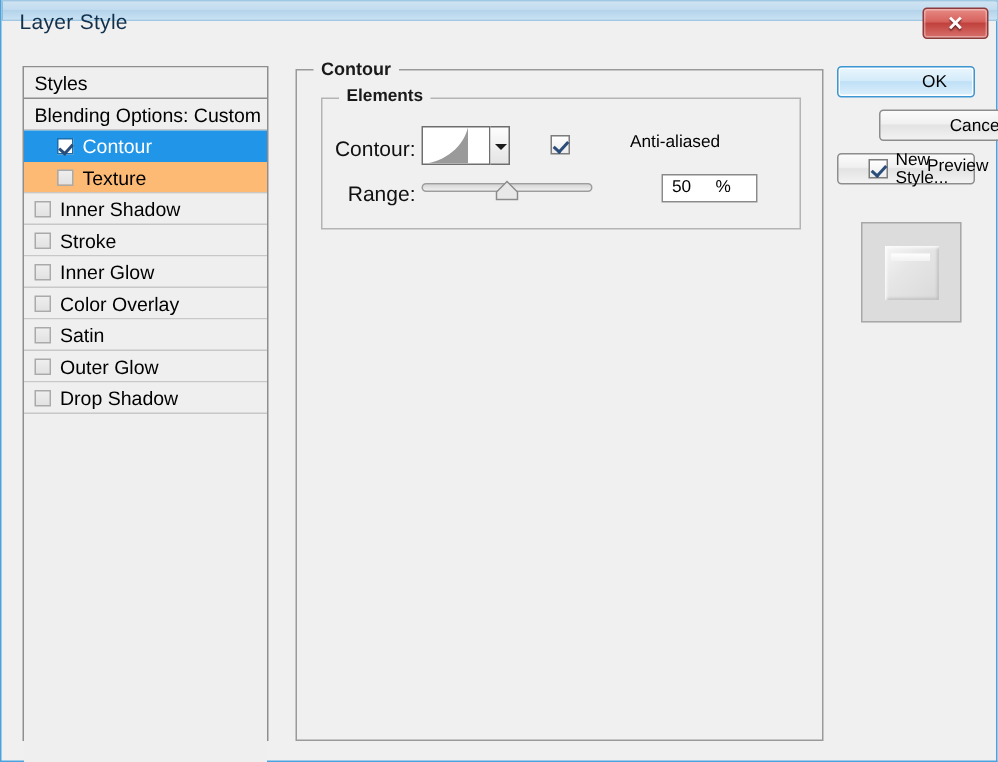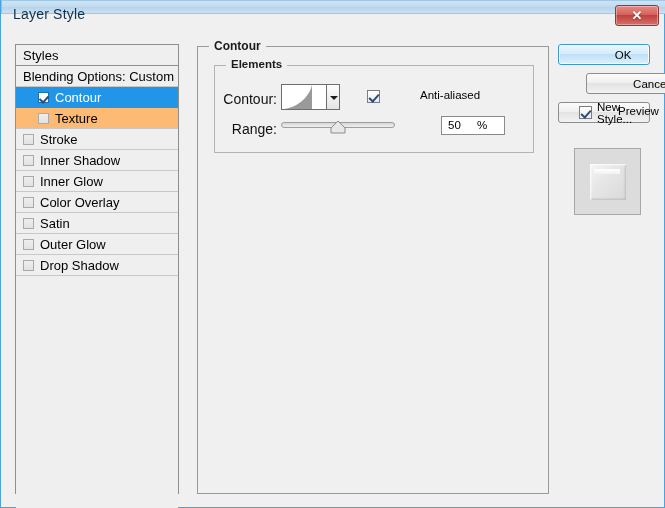--- a/index.html
+++ b/index.html
@@ -233,22 +233,22 @@
   <div class="sidebar">
     <div class="side-row header">
       <span class="lbl">Styles</span>
     </div>
     <div class="side-row">
       <span class="lbl">Blending Options: Custom</span>
     </div>
     <div id="style-list">
         <div class="side-row sub sel-dark"><span class="cb on"></span><span class="lbl">Contour</span></div>
         <div class="side-row sub sel-pale"><span class="cb dim"></span><span class="lbl">Texture</span></div>
+        <div class="side-row"><span class="cb dim"></span><span class="lbl">Inner Shadow</span></div>
         <div class="side-row"><span class="cb dim"></span><span class="lbl">Stroke</span></div>
-        <div class="side-row"><span class="cb dim"></span><span class="lbl">Inner Shadow</span></div>
         <div class="side-row"><span class="cb dim"></span><span class="lbl">Inner Glow</span></div>
         <div class="side-row"><span class="cb dim"></span><span class="lbl">Color Overlay</span></div>
         <div class="side-row"><span class="cb dim"></span><span class="lbl">Satin</span></div>
         <div class="side-row"><span class="cb dim"></span><span class="lbl">Outer Glow</span></div>
         <div class="side-row"><span class="cb dim"></span><span class="lbl">Drop Shadow</span></div>
       </div>
     <div class="sidebar-filler"></div>
   </div>
 
   <div class="group-contour">

